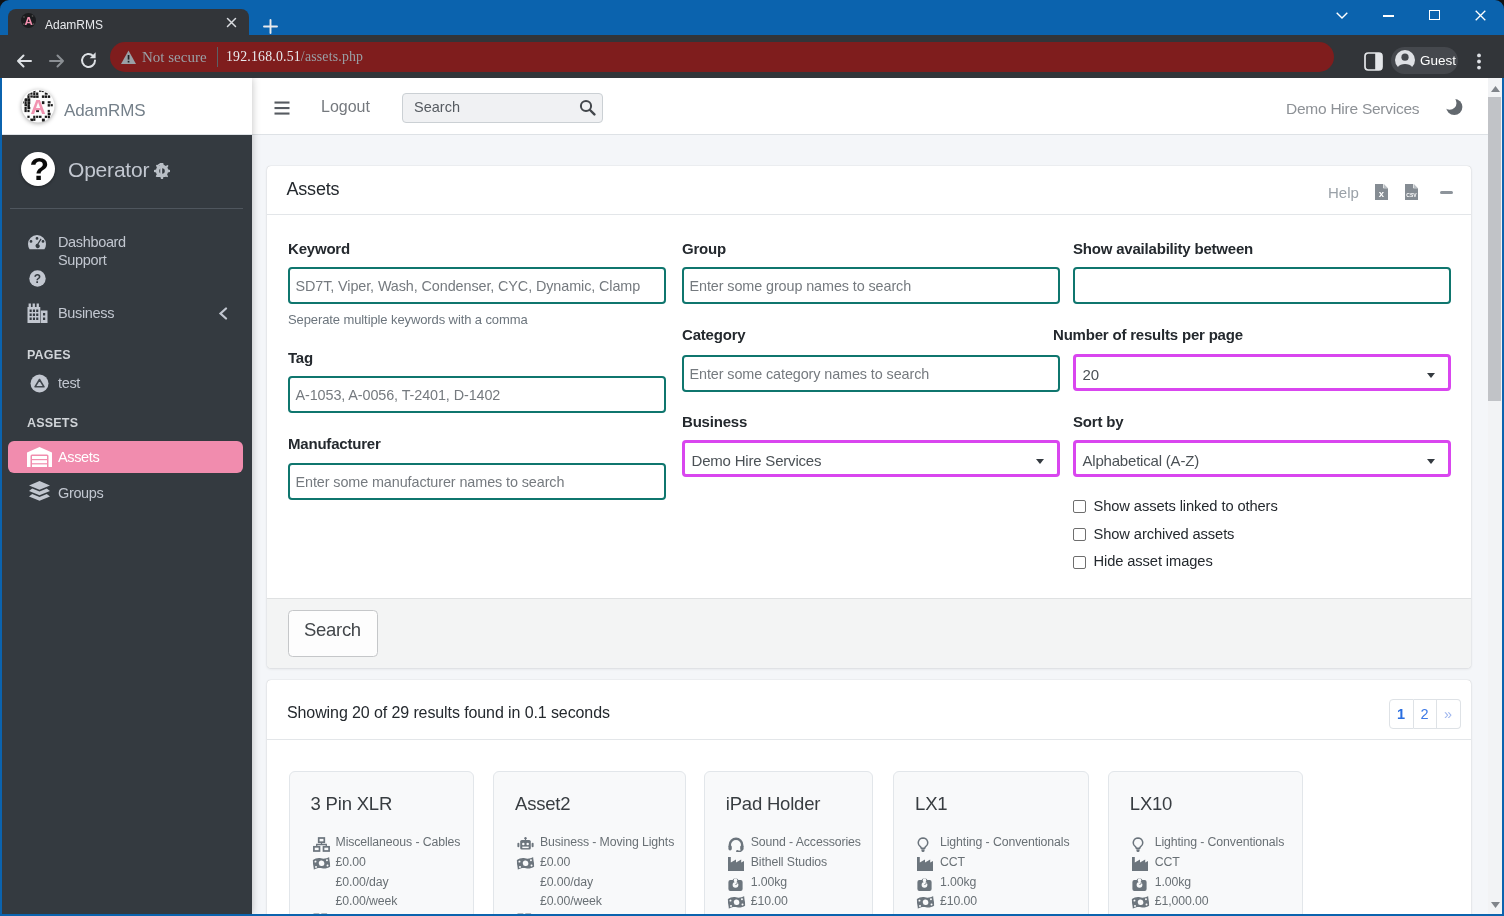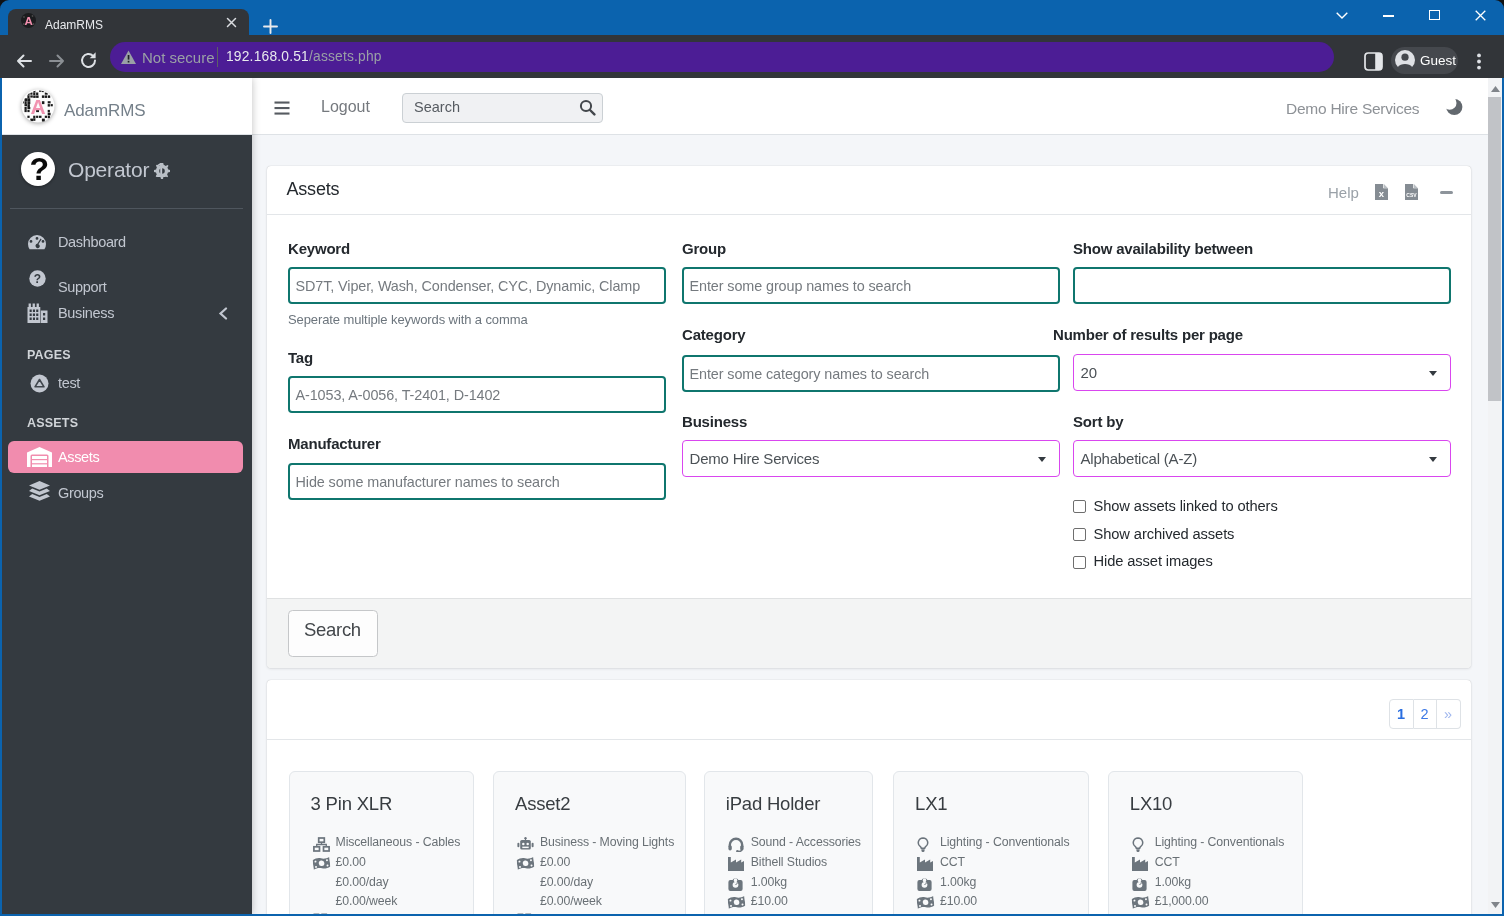--- a/index.html
+++ b/index.html
@@ -5,21 +5,21 @@
 * { margin:0; padding:0; box-sizing:border-box; }
 html,body { width:1504px; height:916px; overflow:hidden; }
 body { font-family:"Liberation Sans", sans-serif; position:relative; background:#fff; }
 .abs { position:absolute; }
 
 
 #titlebar { position:absolute; left:0; top:0; width:1504px; height:35px; background:#0b63ae; }
 #tab { position:absolute; left:8px; top:9px; width:241px; height:26px; background:#323539; border-radius:8px 8px 0 0; }
 #tab .title { position:absolute; left:37px; top:10px; font-size:12px; color:#e8eaed; letter-spacing:0; line-height:12px; }
 #toolbar { position:absolute; left:0; top:35px; width:1504px; height:43px; background:#323539; }
-#omnibox { position:absolute; left:110px; top:41.5px; width:1224px; height:30px; background:#4c1d95; border-radius:15px; }
+#omnibox { position:absolute; left:110px; top:41.5px; width:1224px; height:30px; background:#7f1d1d; border-radius:15px;font-family:Liberation Serif, serif; }
 
 
 #page { position:absolute; left:0; top:78px; width:1504px; height:838px; background:#f4f6f9; border-left:2px solid #0b63ae; border-right:2px solid #0b63ae; border-bottom:2px solid #0b63ae; overflow:hidden; }
 .nav-item { position:absolute; left:56px; font-size:14.5px; color:#c2c7d0; letter-spacing:-0.35px; line-height:15px; }
 .nav-head { position:absolute; left:25px; font-size:12.5px; font-weight:bold; color:#d0d4d8; letter-spacing:0.2px; line-height:13px; }
 
 
 #sidebar { position:absolute; left:0; top:0; width:250px; height:836px; background:#343a40; box-shadow:0 0 8px rgba(0,0,0,.25); }
 #brand { position:absolute; left:0; top:0; width:250px; height:57px; background:#fff; border-bottom:1px solid #dee2e6; }
 #brand .txt { position:absolute; left:62px; top:23.5px; font-size:17px; color:#75808a; letter-spacing:-0.1px; line-height:17px; }
@@ -27,21 +27,21 @@
 
 #navbar { position:absolute; left:250px; top:0; width:1236px; height:57px; background:#fff; border-bottom:1px solid #dee2e6; }
 
 
 .card { position:absolute; background:#fff; border-radius:4px; box-shadow:0 0 1px rgba(0,0,0,.25), 0 1px 3px rgba(0,0,0,.09); }
 #card1 { left:265px; top:88px; width:1204px; height:502px; }
 #card2 { left:265px; top:602px; width:1204px; height:314px; border-radius:4px 4px 0 0; }
 
 label.f { position:absolute; font-size:15px; font-weight:bold; color:#24292e; letter-spacing:-0.2px; line-height:15px; }
 .inp { position:absolute; width:378px; height:37px; background:#fff; border:2px solid #0f766e; border-radius:4px; font-size:14.4px; color:#757a7f; line-height:35px; padding-left:5.5px; letter-spacing:-0.1px; overflow:hidden; white-space:nowrap; }
-.sel { position:absolute; width:378px; height:37px; background:#fff; border:1px solid #d946ef; border-radius:4px; font-size:15px; color:#4b5156; line-height:35px; padding-left:6.5px; letter-spacing:-0.2px; }
+.sel { position:absolute; width:378px; height:37px; background:#fff; border:3px solid #d946ef; border-radius:4px; font-size:15px; color:#4b5156; line-height:35px; padding-left:6.5px; letter-spacing:-0.2px; }
 .sel .caret { position:absolute; right:13px; top:16px; width:0; height:0; border-left:4.5px solid transparent; border-right:4.5px solid transparent; border-top:5px solid #343a40; }
 .chk { position:absolute; width:13px; height:13px; border:1px solid #6e6e6e; border-radius:2px; background:#fff; }
 .chklab { position:absolute; font-size:14.7px; color:#24292e; letter-spacing:-0.1px; line-height:15px; }
 
 
 .acard { position:absolute; top:90.8px; background:#f8f9fa; border:1px solid #e2e6ea; border-radius:6px; height:170px; }
 .acard h3 { position:absolute; left:21px; top:21px; font-size:18.5px; font-weight:normal; color:#383d41; letter-spacing:-0.2px;text-align:right; }
 .aline { position:absolute; left:23.4px; font-size:12.3px; color:#697075; letter-spacing:-0.1px; white-space:nowrap; line-height:13px; }
 .aline .t { position:absolute; left:22.5px; top:0; }
 .aline svg { position:absolute; left:0; top:1px; }
@@ -217,21 +217,21 @@
     <div class="abs" style="left:8px;top:130px;width:233px;height:1px;background:#4f565e"></div>
 
     <svg class="abs" style="left:25px;top:156px" width="20" height="17" viewBox="0 0 20 17">
         <path fill="#c2c7d0" d="M10 1 A9 9 0 0 0 1 10 A9 9 0 0 0 2.6 15.2 L17.4 15.2 A9 9 0 0 0 19 10 A9 9 0 0 0 10 1 Z M10 3 A1.4 1.4 0 1 1 10 5.8 A1.4 1.4 0 1 1 10 3 Z M4 6 A1.4 1.4 0 1 1 4 8.8 A1.4 1.4 0 1 1 4 6 Z M16 6 A1.4 1.4 0 1 1 16 8.8 A1.4 1.4 0 1 1 16 6 Z M14.6 5.2 L11.4 10.3 A2 2 0 1 1 8.9 12.9 A2 2 0 0 1 10.3 9.7 L13.6 4.6 Z"></path>
       </svg>
     <span class="nav-item" style="top:157px">Dashboard</span>
     <svg class="abs" style="left:27px;top:192px" width="17" height="17" viewBox="0 0 17 17">
         <circle cx="8.5" cy="8.5" r="8.2" fill="#c2c7d0"></circle>
         <text x="8.5" y="13" text-anchor="middle" font-family="Liberation Sans" font-size="12" font-weight="bold" fill="#343a40">?</text>
       </svg>
-    <span class="nav-item" style="top:202px">Support</span>
+    <span class="nav-item" style="top:175px">Support</span>
     <svg class="abs" style="left:25px;top:225px" width="21" height="20" viewBox="0 0 21 20">
         <g fill="#c2c7d0">
           <rect x="1.6" y="0.5" width="2.3" height="5"></rect>
           <rect x="5.6" y="0.5" width="2.3" height="5"></rect>
           <rect x="9.6" y="0.5" width="2.3" height="5"></rect>
           <rect x="0.5" y="4" width="12.8" height="16"></rect>
           <rect x="13.8" y="7.5" width="6.7" height="12.5"></rect>
         </g>
         <g fill="#343a40">
           <rect x="2.6" y="6.5" width="2.1" height="2.5"></rect>
@@ -290,21 +290,21 @@
         <text x="6.5" y="12.8" text-anchor="middle" font-family="Liberation Sans" font-size="5" font-weight="bold" fill="#fff">CSV</text>
       </svg>
     <div class="abs" style="left:1173px;top:24.5px;width:13px;height:3px;background:#8d949b;border-radius:1.5px"></div>
 
     <label class="f" style="left:21px;top:75px">Keyword</label>
     <div class="inp" style="left:21px;top:101px">SD7T, Viper, Wash, Condenser, CYC, Dynamic, Clamp</div>
     <span class="abs" style="left:21px;top:146px;font-size:13px;color:#6c757d;letter-spacing:-0.1px">Seperate multiple keywords with a comma</span>
     <label class="f" style="left:21px;top:184px">Tag</label>
     <div class="inp" style="left:21px;top:210px">A-1053, A-0056, T-2401, D-1402</div>
     <label class="f" style="left:21px;top:270px">Manufacturer</label>
-    <div class="inp" style="left:21px;top:297px">Hide some manufacturer names to search</div>
+    <div class="inp" style="left:21px;top:297px">Enter some manufacturer names to search</div>
 
     <label class="f" style="left:415px;top:75px">Group</label>
     <div class="inp" style="left:415px;top:101px">Enter some group names to search</div>
     <label class="f" style="left:415px;top:160.5px">Category</label>
     <div class="inp" style="left:415px;top:189px">Enter some category names to search</div>
     <label class="f" style="left:415px;top:248px">Business</label>
     <div class="sel" style="left:415px;top:274px">Demo Hire Services<span class="caret"></span></div>
 
     <label class="f" style="left:806px;top:75px">Show availability between</label>
     <div class="inp" style="left:806px;top:101px"></div>
@@ -319,20 +319,21 @@
       <span class="chklab" style="left:826.5px;top:360.5px">Show archived assets</span>
     <div class="chk" style="left:805.5px;top:389.5px"></div>
       <span class="chklab" style="left:826.5px;top:388px">Hide asset images</span>
 
     <div class="abs" style="left:0;top:432px;width:1204px;height:70px;background:#f3f4f4;border-top:1px solid #dfe1e2;border-radius:0 0 4px 4px"></div>
     <div class="abs" style="left:21px;top:444px;width:90px;height:46.5px;background:#fdfdfd;border:1px solid #c5c7c9;border-radius:4.5px"></div>
     <span class="abs" style="left:37px;top:452.5px;font-size:18.5px;color:#43474b;letter-spacing:-0.3px">Search</span>
   </div>
   <div id="card2" class="card">
     <div class="abs" style="left:0;top:0;width:1204px;height:60px;border-bottom:1px solid #e3e6e9"></div>
+    <span class="abs" style="left:20px;top:24px;font-size:16px;color:#24292e;letter-spacing:-0.1px">Showing 20 of 29 results found in 0.1 seconds</span>
     <div class="abs" style="left:1121.5px;top:18.5px;height:30px;display:flex">
       <div style="width:25px;height:30px;border:1px solid #dee2e6;border-radius:4px 0 0 4px;text-align:center;line-height:28px;font-size:14.5px;font-weight:bold;color:#2a6ee0">1</div>
       <div style="width:23px;height:30px;border:1px solid #dee2e6;border-left:none;text-align:center;line-height:28px;font-size:14.5px;color:#3d79e6">2</div>
       <div style="width:24px;height:30px;border:1px solid #dee2e6;border-left:none;border-radius:0 4px 4px 0;text-align:center;line-height:28px;font-size:14.5px;color:#9fb6ee">»</div>
     </div>
 
     <div class="acard" style="left:21.6px;width:185.4px">
       <h3>3 Pin XLR</h3>
       <div class="aline" style="top:64px">
           <svg width="17" height="15" viewBox="0 0 17 15">

